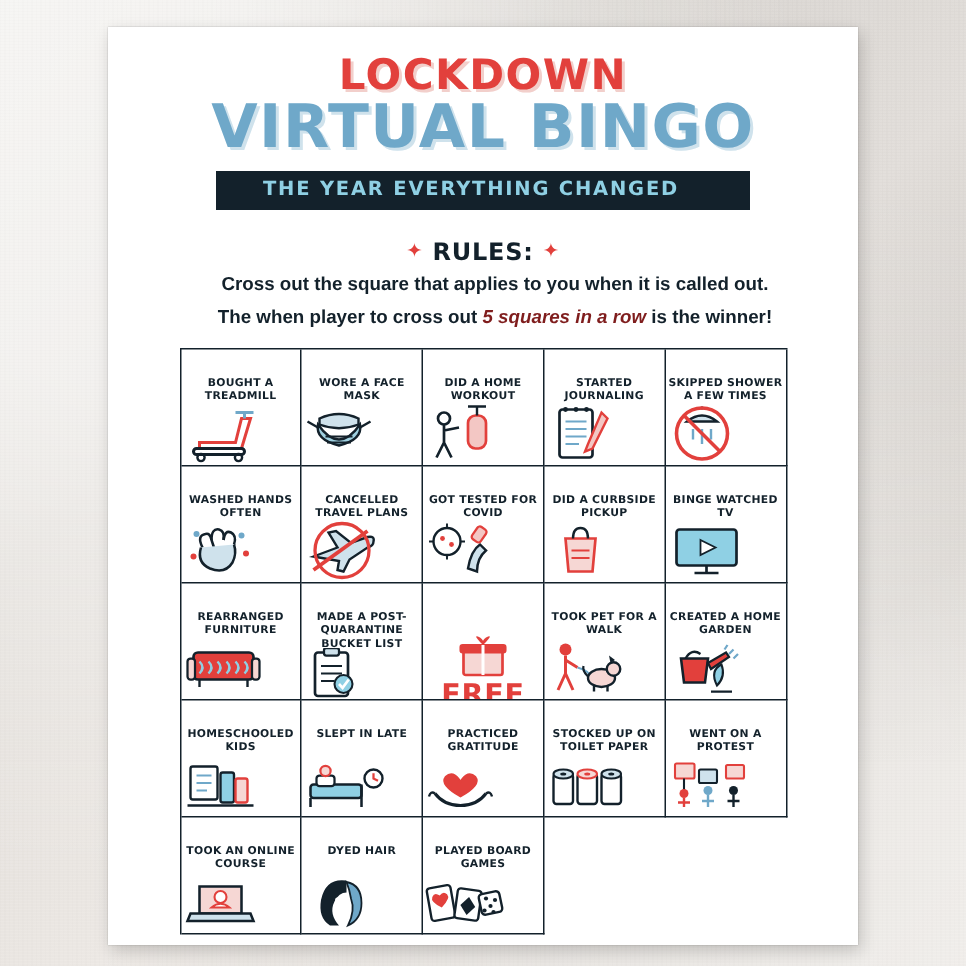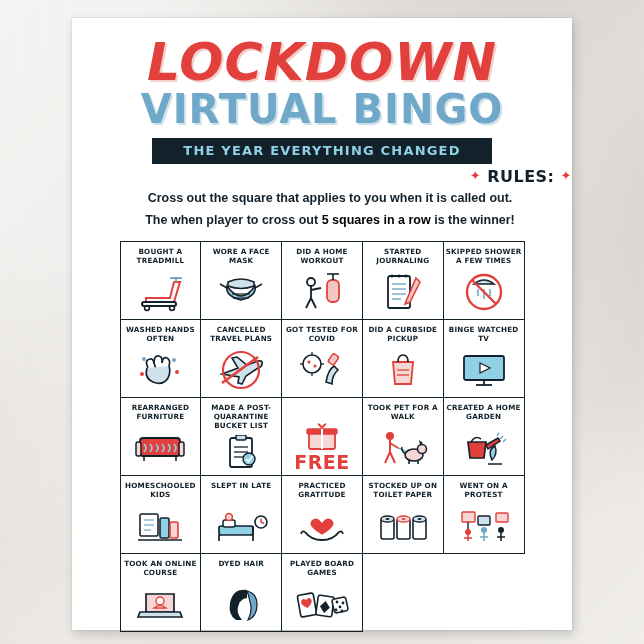--- a/index.html
+++ b/index.html
@@ -39,72 +39,71 @@
     background: #ffffff;
     box-shadow: 2px 4px 10px rgba(0,0,0,0.18), 0 0 1px rgba(0,0,0,0.25);
   }
   .title-wrap {
     padding-top: 18px;
     text-align: center;
   }
   .title1 {
     font-family: "DejaVu Sans", sans-serif;
     font-weight: bold;
-    font-size: 52px;
+    font-size: 28px;
     letter-spacing: 1px;
     color: #e2403c;
     line-height: 1.0;
     text-shadow: 2px 2px 0 #f2cfcb;
-    font-style: italic;
   }
   .title2 {
     font-family: "DejaVu Sans", sans-serif;
     font-weight: bold;
     font-size: 40px;
     letter-spacing: 1px;
     color: #6fa8c9;
     line-height: 1.05;
     margin-top: 0;
     text-shadow: 2px 2px 0 #cfe2ec;
   }
   .subtitle-bar {
     margin: 8px auto 0 auto;
     width: 340px;
     background: #13212b;
     color: #8fd0e4;
     font-size: 13px;
     font-weight: bold;
     letter-spacing: 1.2px;
-    padding: 5px 0 6px 0;
+    padding: 5px 16px 6px 0;
     font-family: "DejaVu Sans", sans-serif;
   }
   .rules-head {
-    margin-top: 3px;
+    margin-top: 18px;
     font-family: "DejaVu Sans", sans-serif;
     font-weight: bold;
     font-size: 16px;
     color: #13212b;
     letter-spacing: 0.5px;
-    text-align: right;
   }
   .star {
     color: #e2403c;
     font-size: 13px;
     vertical-align: 2px;
   }
   .rules-line {
     font-size: 12.5px;
     color: #13212b;
     font-weight: bold;
     line-height: 1.55;
     margin-top: 3px;
     padding-left: 16px;
   }
   .rules-hl {
-    color: #000000;
+    color: #7f1d1d;
+    font-style: italic;
   }
   .grid {
     margin: 10px auto 0 auto;
     width: 404px;
     display: grid;
     grid-template-columns: repeat(5, 1fr);
     grid-template-rows: repeat(5, 78px);
     border-top: 1.5px solid #13212b;
     border-left: 1.5px solid #13212b;
   }
@@ -122,26 +121,27 @@
     font-size: 7.2px;
     font-weight: bold;
     letter-spacing: 0.2px;
     color: #13212b;
     text-align: center;
     line-height: 1.25;
     padding: 0 2px;
     text-transform: uppercase;
     font-family: "DejaVu Sans", sans-serif;
     min-height: 18px;
+    margin-top: 12px;
   }
   .cell-art {
     flex: 1;
     display: flex;
     align-items: center;
-    justify-content: center;
+    justify-content: space-between;
     width: 100%;
   }
   .free-text {
     font-family: "DejaVu Sans", sans-serif;
     font-weight: bold;
     font-size: 19px;
     color: #e2403c;
     letter-spacing: 0.5px;
   }
   svg { display: block; }

